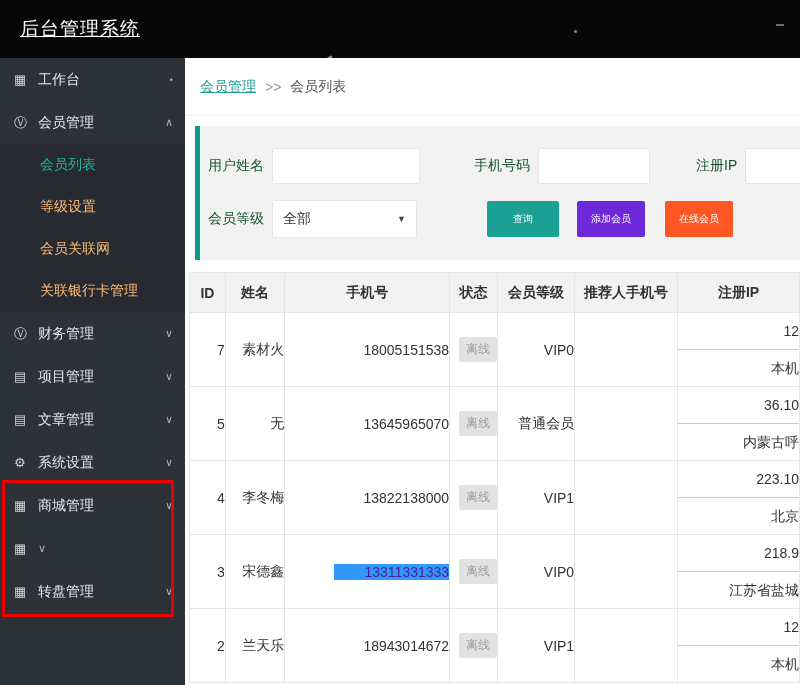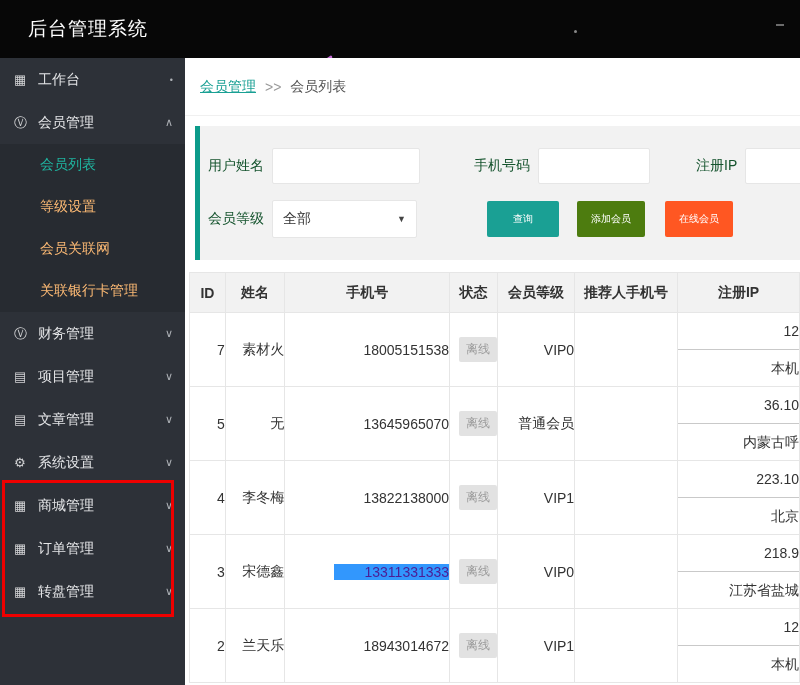--- a/index.html
+++ b/index.html
@@ -2,21 +2,21 @@
 <html><head>
 <meta charset="utf-8">
 <style>
   * { margin:0; padding:0; box-sizing:border-box; }
   html,body { width:800px; height:685px; overflow:hidden; }
   body { font-family:"Liberation Sans","DejaVu Sans",sans-serif; background:#fff; }
   .app { position:relative; width:800px; height:685px; background:#fff; overflow:hidden; }
 
   
   .topbar { position:absolute; left:0; top:0; width:800px; height:58px; background:#070707; display:flex; align-items:center; }
-  .topbar-title { color:#fff; font-size:19px; padding-left:28px; letter-spacing:1px; }
+  .topbar-title { color:#fff; font-size:19px; padding-left:20px; letter-spacing:1px;text-decoration:underline; }
   .mark1 { position:absolute; left:574px; top:30px; width:3px; height:3px; background:#888; border-radius:50%; }
   .mark2 { position:absolute; left:776px; top:24px; width:8px; height:2px; background:#6b6b6b; }
 
   
   .sidebar { position:absolute; left:0; top:58px; width:185px; bottom:0; background:#2d3138; }
   .nav-item { height:43px; display:flex; align-items:center; padding:0 12px 0 14px; color:#e4e5e7; font-size:14px; cursor:pointer; }
   .nav-item .icon { width:24px; font-size:13px; color:#d2d3d5; }
   .nav-item .label { flex:1; }
   .nav-item .chevron { font-size:11px; color:#aeb2b7; }
   .nav-item .chevron.dot { font-size:9px; }
@@ -45,21 +45,21 @@
   .f-input { height:36px; background:#fff; border:1px solid #e6e6e6; border-radius:2px; font-size:14px; padding:0 8px; color:#333; outline:none; }
   .in-username { width:148px; }
   .in-phone { width:112px; margin-right:0; }
   .lbl-phone { margin-left:54px; }
   .lbl-ip { margin-left:46px; }
   .in-ip { width:120px; }
   .f-select { width:145px; height:38px; background:#fff; border:1px solid #e6e6e6; border-radius:2px; display:flex; align-items:center; justify-content:space-between; padding:0 10px; font-size:14px; color:#333; cursor:pointer; }
   .f-select .arrow { font-size:9px; color:#444; }
   .btn { height:36px; border:none; border-radius:2px; color:#fff; font-size:10px; padding:0 14px; cursor:pointer; font-family:inherit; }
   .btn-search { background:#1aa094; margin-left:70px; padding:0 26px; }
-  .btn-add { background:#4d7c0f; margin-left:18px; }
+  .btn-add { background:#6d28d9; margin-left:18px; }
   .btn-online { background:#ff5722; margin-left:20px; }
 
   
   .table-wrap { margin-left:4px; }
   table { border-collapse:collapse; table-layout:fixed; font-size:14px; color:#333; }
   th,td { border:1px solid #e6e6e6; text-align:center; vertical-align:middle; }
   th { height:40px; background:#f2f2f2; font-weight:bold; }
   td { height:74px;text-align:right; }
   .badge { display:inline-block; padding:4px 7px; background:#e2e2e2; color:#9a9a9a; font-size:12px; border-radius:2px; }
   .text-selected { background:#3297fd; color:#4c1d95;padding-left:30px; }
@@ -116,21 +116,20 @@
           <span class="label">系统设置</span>
           <span class="chevron">∨</span>
         </div>
         <div class="nav-item">
           <span class="icon">▦</span>
           <span class="label">商城管理</span>
           <span class="chevron">∨</span>
         </div>
         <div class="nav-item">
           <span class="icon">▦</span>
-          <span class="label">订单管理</span>
           <span class="chevron">∨</span>
         </div>
         <div class="nav-item">
           <span class="icon">▦</span>
           <span class="label">转盘管理</span>
           <span class="chevron">∨</span>
         </div>
       </nav>
   </aside>
 

